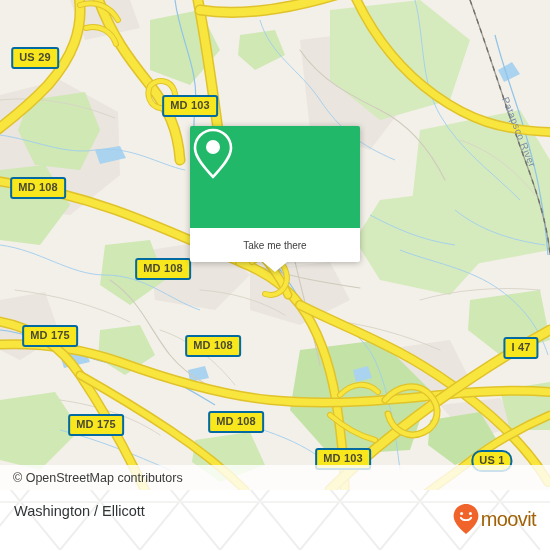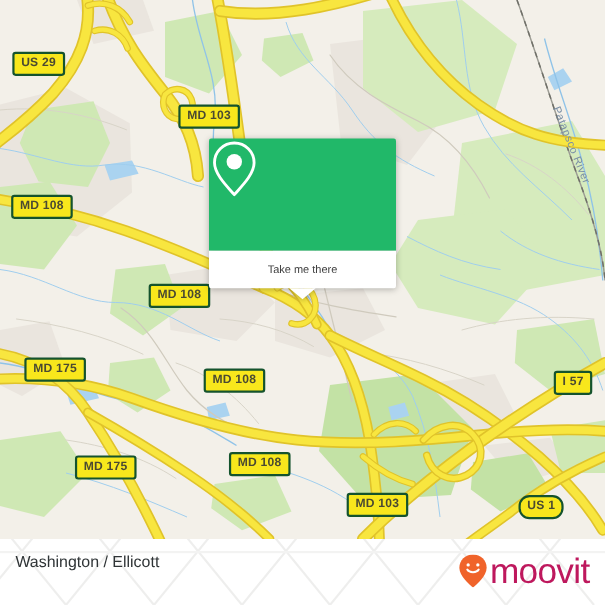--- a/index.html
+++ b/index.html
@@ -11,21 +11,21 @@
   #screen{position:relative;width:550px;height:550px;overflow:hidden;background:#fff;}
 
   
   #map{position:absolute;left:0;top:0;width:550px;height:490px;overflow:hidden;background:#f3f0e9;}
   #map svg{position:absolute;left:0;top:0;display:block;}
 
   
   .shield{
     position:absolute;
     background:#f8e71c;
-    border:2px solid #14532d;
+    border:2px solid #0369a1;
     border-radius:3px;
     color:#4a4a32;
     font-size:11px;
     font-weight:bold;
     line-height:1;
     padding:3px 6px 4px 6px;
     white-space:nowrap;
     letter-spacing:.2px;
     transform:translate(-50%,-50%);
     font-family:"Liberation Sans","DejaVu Sans",sans-serif;
@@ -93,21 +93,21 @@
     position:absolute;left:14px;top:11px;width:390px;
     color:#2f3436;font-size:14.5px;line-height:20px;
     z-index:2;
   }
   #logo{
     position:absolute;right:14px;top:14px;height:30px;
     display:flex;align-items:center;z-index:2;
   }
   #logo-pin{width:26px;height:30px;margin-right:2px;}
   #logo-word{
-    color:#be185d;font-size:32px;line-height:30px;
+    color:#a16207;font-size:20px;line-height:30px;
     font-weight:normal;letter-spacing:-.6px;
   }
 </style>
 </head>
 <body>
 
 <div id="screen">
 
   <div id="map">
     <svg width="550" height="490" viewBox="0 0 550 490">
@@ -257,38 +257,41 @@
 
     <div class="shield" style="left:35px;top:58px;">US 29</div>
     <div class="shield" style="left:190px;top:106px;">MD 103</div>
     <div class="shield" style="left:38px;top:188px;">MD 108</div>
     <div class="shield" style="left:163px;top:269px;">MD 108</div>
     <div class="shield" style="left:50px;top:336px;">MD 175</div>
     <div class="shield" style="left:213px;top:346px;">MD 108</div>
     <div class="shield" style="left:96px;top:425px;">MD 175</div>
     <div class="shield" style="left:236px;top:422px;">MD 108</div>
     <div class="shield" style="left:343px;top:459px;">MD 103</div>
-    <div class="shield" style="left:521px;top:348px;">I 57</div>
+    <div class="shield" style="left:521px;top:348px;">I 47</div>
     <div class="shield" style="left:492px;top:461px;border-radius:10px;">US 1</div>
 
     <div class="water-label" style="left:505px;top:92px;transform:rotate(68deg);">Patapsco River</div>
 
     <div id="popup">
       <div id="popup-head">
         <svg width="46" height="54" viewBox="0 0 46 54">
           <path d="M23 4 C13 4 5 12 5 22 C5 33 18 45 23 51 C28 45 41 33 41 22 C41 12 33 4 23 4 Z" fill="none" stroke="#ffffff" stroke-width="2.6" stroke-linejoin="round"></path>
           <circle cx="23" cy="21" r="7" fill="#ffffff"></circle>
         </svg>
       </div>
       <div id="popup-foot">
         <span>Take me there</span>
         <div id="popup-tail"></div>
       </div>
     </div>
 
+    <div id="attrib">
+      <span>© OpenStreetMap contributors</span>
+    </div>
   </div>
 
   <div id="footer">
     <svg id="footer-watermark" viewBox="0 0 550 88">
       <g fill="none" stroke="#ededec" stroke-width="2">
         <path d="M-20 88 L60 -10 L140 88 L220 -10 L300 88 L380 -10 L460 88 L540 -10"></path>
         <path d="M-20 -10 L60 88 L140 -10 L220 88 L300 -10 L380 88 L460 -10 L540 88"></path>
         <path d="M0 40 L550 40" stroke="#f2f2f1"></path>
       </g>
     </svg>

